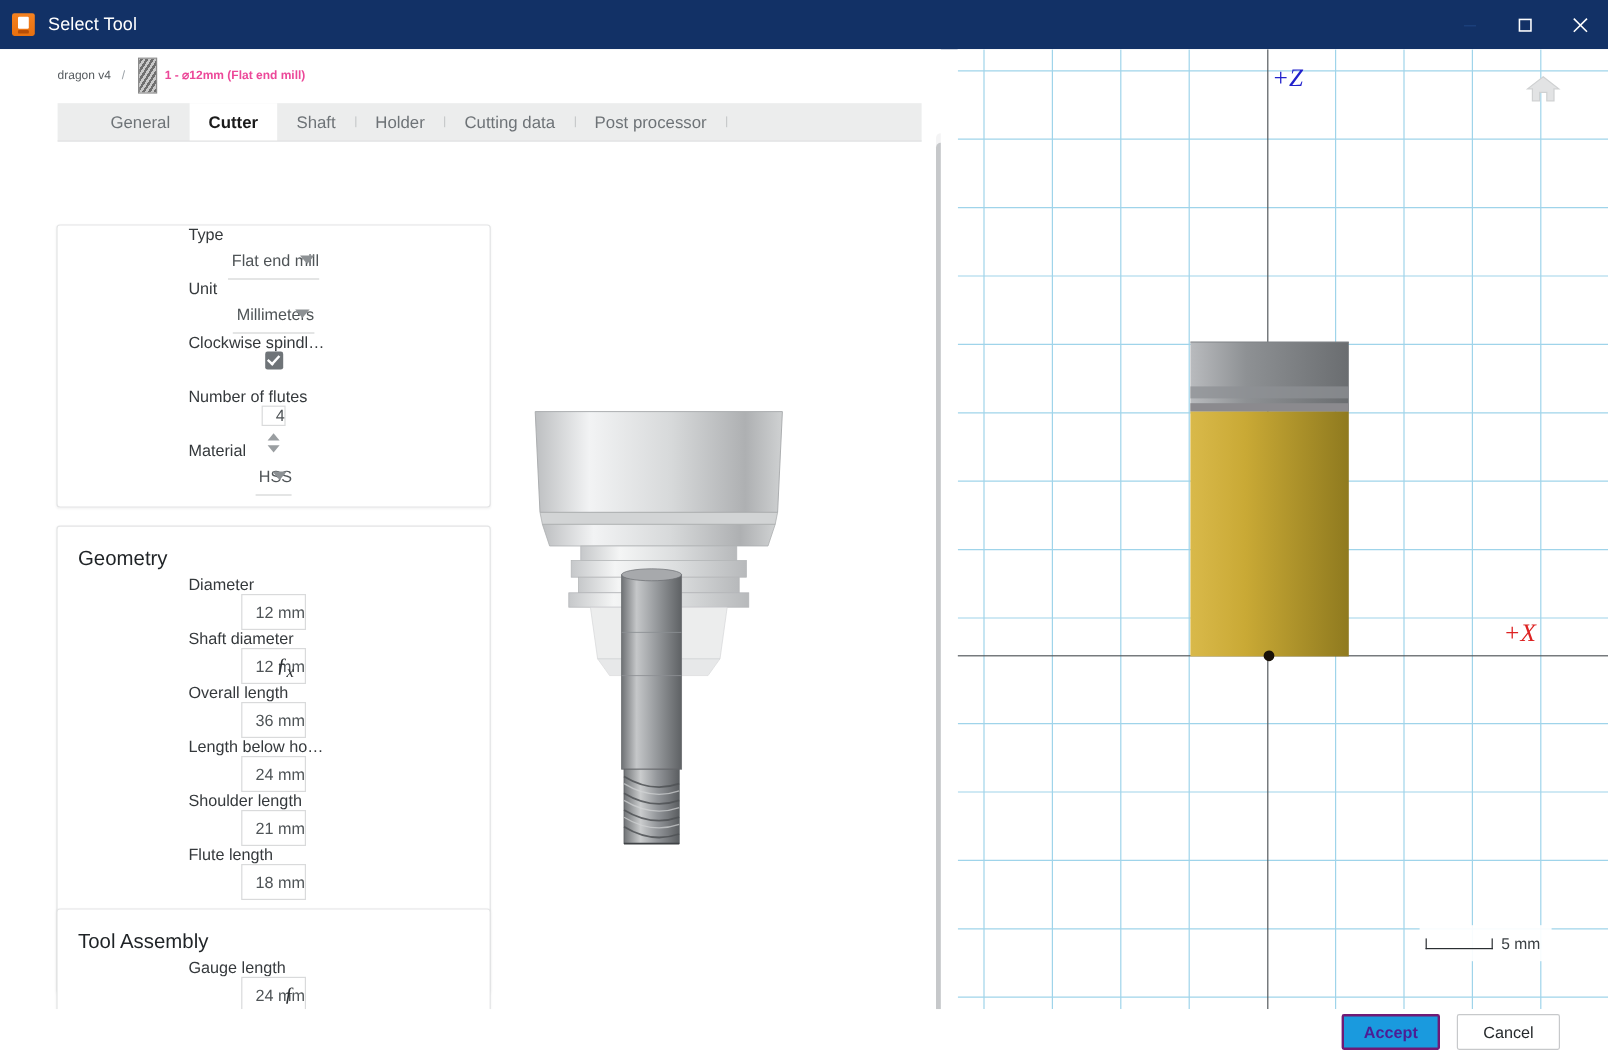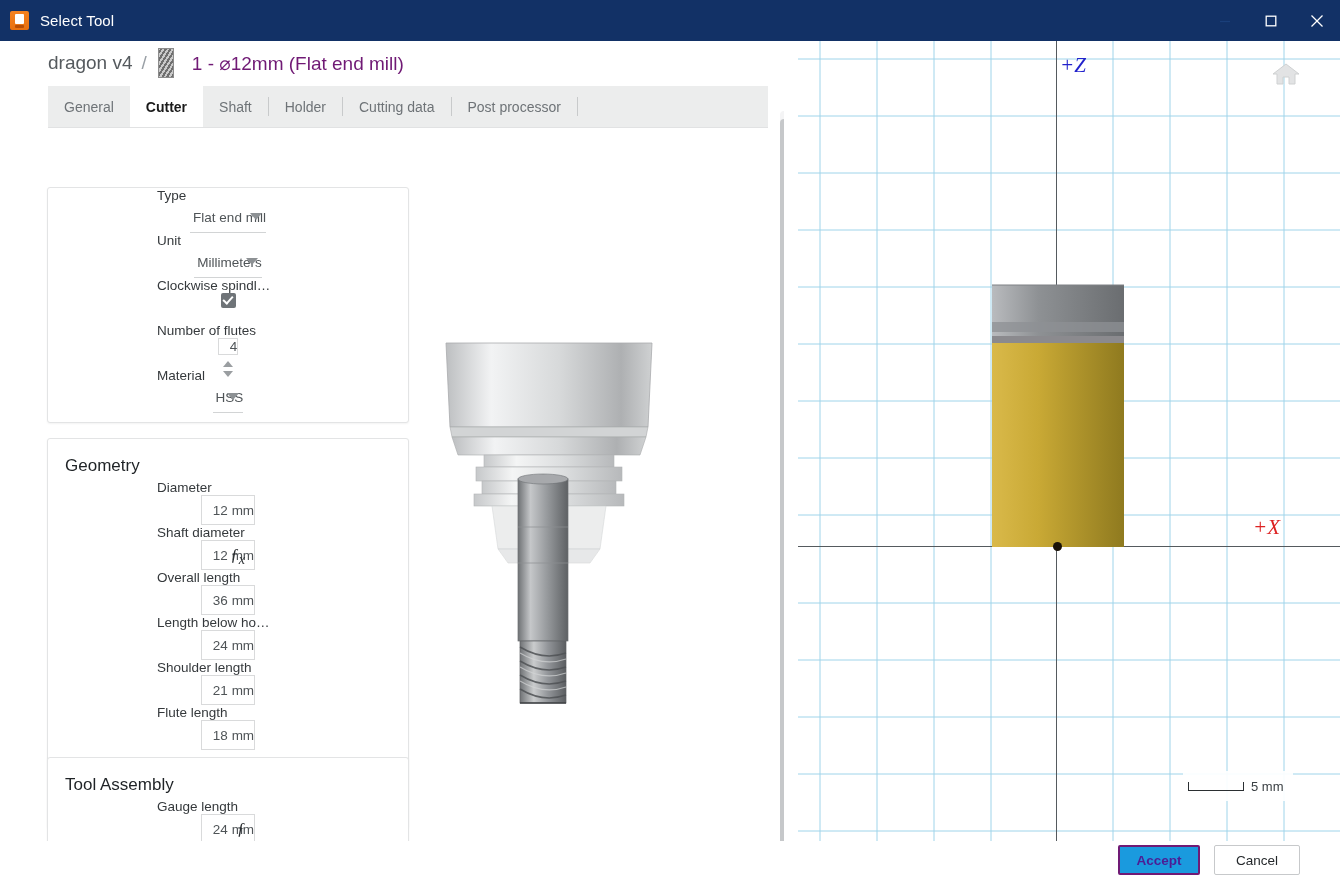--- a/index.html
+++ b/index.html
@@ -47,39 +47,40 @@
   
   .left-pane {
     position: absolute; top: 41px; left: 0;
     width: 784px; height: 800px;
     background: #ffffff; overflow: hidden;
   }
 
   .breadcrumb {
     position: absolute; left: 48px; top: 8px;
     display: flex; align-items: center; height: 28px;
-    font-size: 19px; color: #555a5e;
+    font-size: 10px; color: #555a5e;
   }
   .bc-sep { margin: 0 9px; color: #9aa0a6; }
   .tool-thumb {
     width: 16px; height: 30px; margin: 0 2px;
     background:
       repeating-linear-gradient(-58deg, #6f6f6f 0 2px, #c9c9c9 2px 4px);
     border: 1px solid #8c8c8c;
     flex: none;
   }
-  .bc-name { margin-left: 16px; color: #701a75; }
+  .bc-name { margin-left: 4px; color: #ec4899; font-weight: bold; }
 
   
   .tabs {
     position: absolute; left: 48px; top: 45px;
-    width: 720px; height: 42px;
+    width: 720px; height: 32px;
     background: #eceded;
     display: flex; align-items: stretch;
     border-bottom: 1px solid #e1e2e3;
+    padding-left: 28px;
   }
   .tab {
     display: flex; align-items: center;
     padding: 0 16px;
     font-size: 14px; color: #6e7377;
     position: relative;
     white-space: nowrap;
   }
   .tab.active {
     background: #ffffff; color: #1a1a1a; font-weight: bold;

